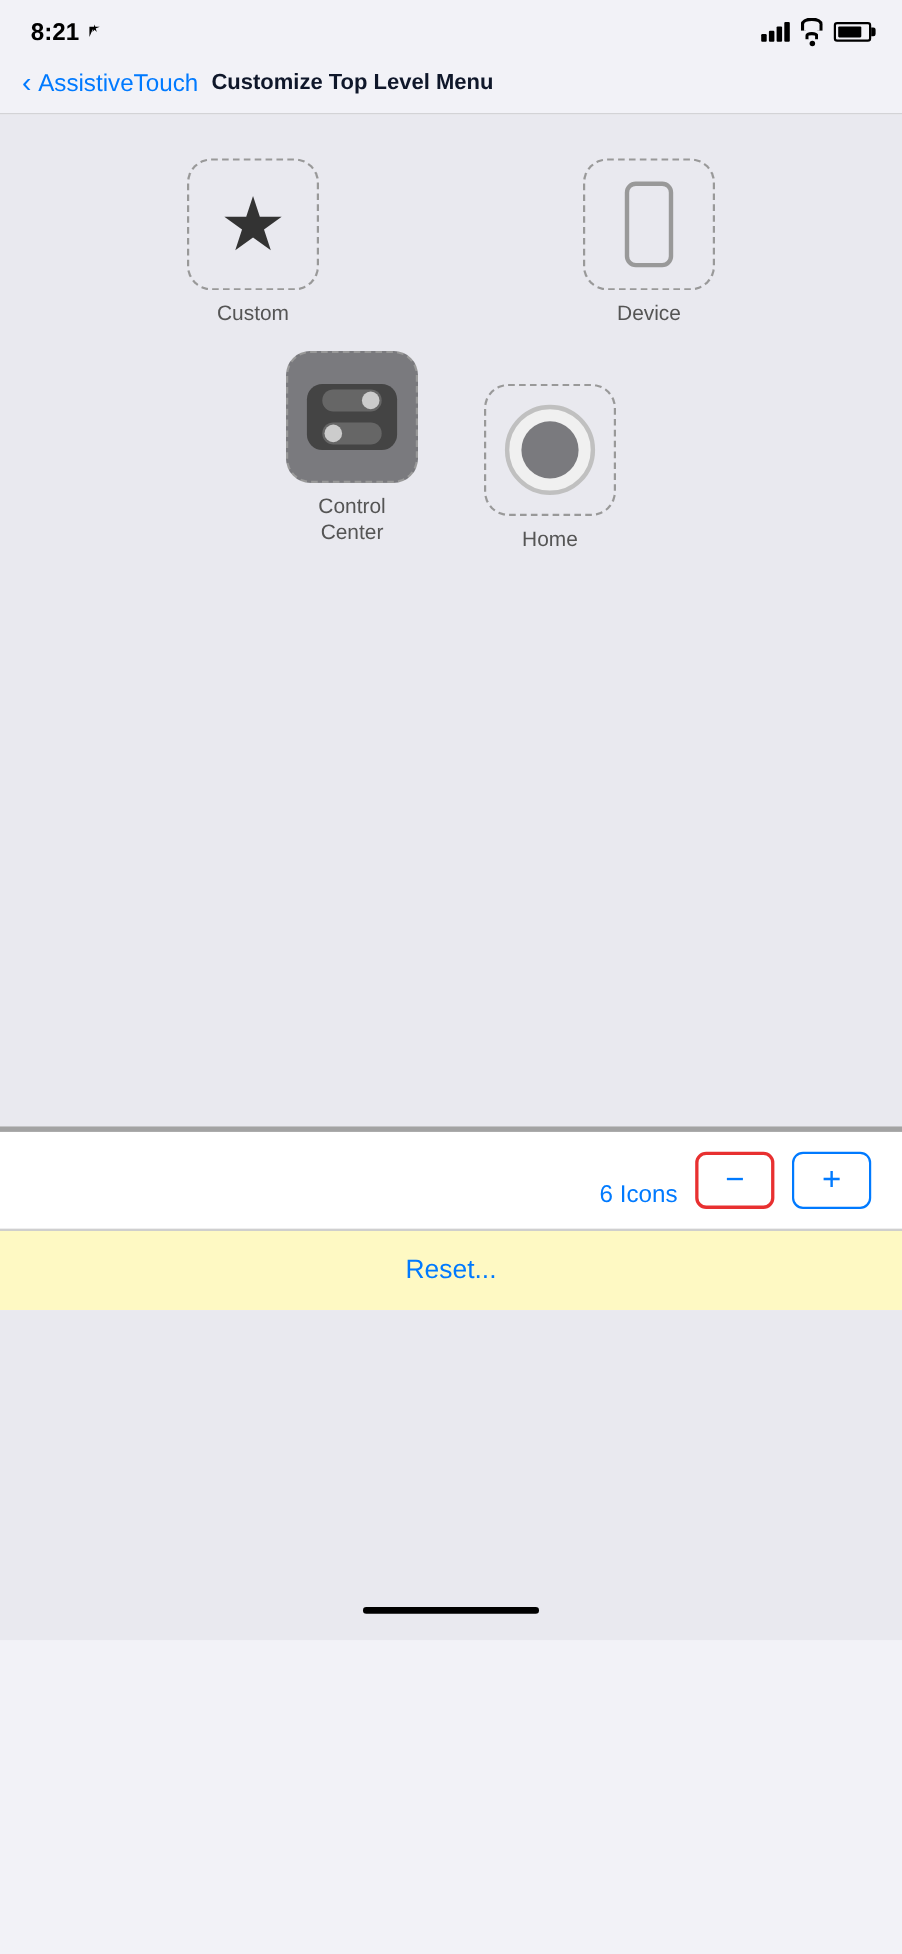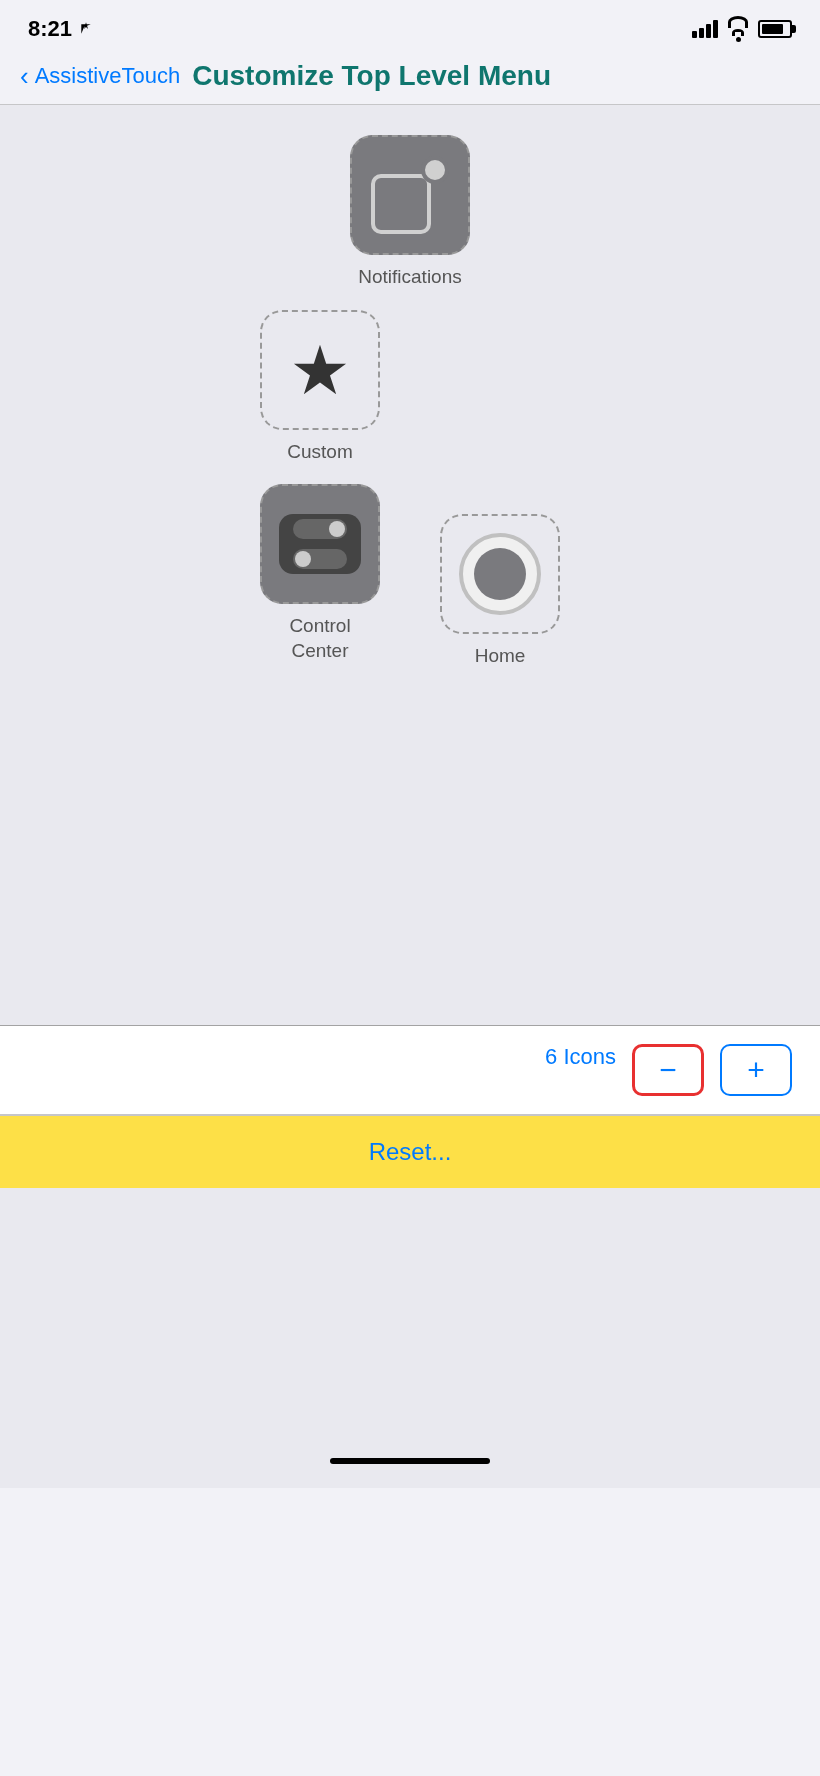--- a/index.html
+++ b/index.html
@@ -88,23 +88,23 @@
       font-size: 22px;
       cursor: pointer;
       text-decoration: none;
     }
     .chevron-left {
       font-size: 26px;
       color: #007aff;
       margin-right: 2px;
     }
     .nav-title {
-      font-size: 28px;
+      font-size: 20px;
       font-weight: 700;
-      color: #0f766e;
+      color: #0f172a;
       margin-left: 12px;
     }
 
     
     .divider {
       height: 1px;
       background: #c6c6c8;
       margin: 0;
     }
 
@@ -279,24 +279,24 @@
       height: 16px;
       background: #ccc;
       border-radius: 50%;
     }
 
     
     .bottom-toolbar {
       background: #ffffff;
       padding: 18px 28px;
       display: flex;
-      align-items: flex-start;
+      align-items: flex-end;
       justify-content: flex-end;
       gap: 16px;
-      border-top: 1px solid #a3a3a3;
+      border-top: 5px solid #a3a3a3;
       border-bottom: 1px solid #c6c6c8;
     }
     .icons-count {
       font-size: 22px;
       color: #007aff;
       font-weight: 400;
     }
     .toolbar-btn {
       width: 72px;
       height: 52px;
@@ -310,21 +310,21 @@
       font-size: 30px;
       color: #007aff;
       font-weight: 300;
     }
     .toolbar-btn.highlighted {
       border: 3px solid #e83030;
     }
 
     
     .reset-section {
-      background: #fde047;
+      background: #fef9c3;
       padding: 22px 28px;
       display: flex;
       align-items: center;
       justify-content: center;
       margin-top: 0;
     }
     .reset-btn {
       font-size: 24px;
       color: #007aff;
       cursor: pointer;
@@ -407,40 +407,35 @@
   </div>
   <span class="nav-title">Customize Top Level Menu</span>
 </div>
 
 <div class="divider"></div>
 
 <div class="content">
 
   <div class="icon-grid">
 
-    <div class="icon-row">
-      <div class="icon-item">
-        <div class="icon-box filled">
-          <div class="notif-icon">
-            <div class="notif-square"></div>
-            <div class="notif-dot"></div>
-          </div>
-        </div>
-        <span class="icon-label">Notifications</span>
-      </div>
-    </div>
 
     <div class="icon-row" style="align-items:flex-start;margin-top:10px;">
       <div class="icon-item">
         <div class="icon-box">
           <span class="star-icon">★</span>
         </div>
         <span class="icon-label">Custom</span>
       </div>
       <div style="width:120px;height:120px;"></div>
+      <div class="icon-item">
+        <div class="icon-box">
+          <div class="device-icon"></div>
+        </div>
+        <span class="icon-label">Device</span>
+      </div>
     </div>
 
     <div class="icon-row" style="align-items:flex-start;margin-top:10px;">
       <div class="icon-item">
         <div class="icon-box filled">
           <div class="control-icon">
             <div class="toggle-row">
               <div class="toggle-thumb"></div>
             </div>
             <div class="toggle-row off">

